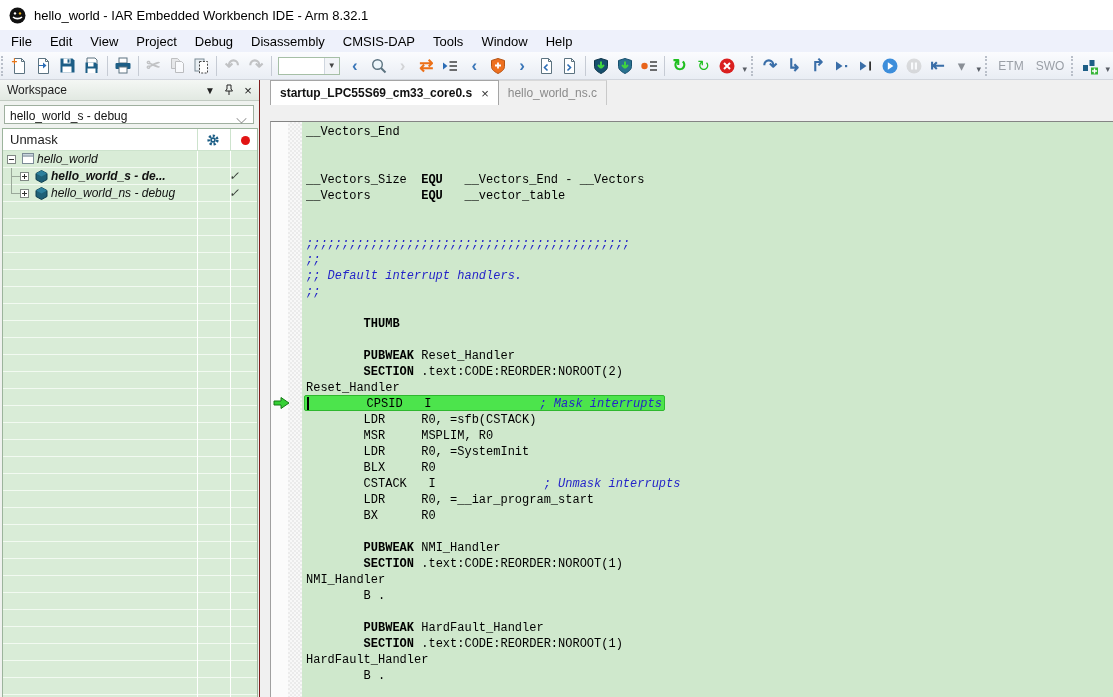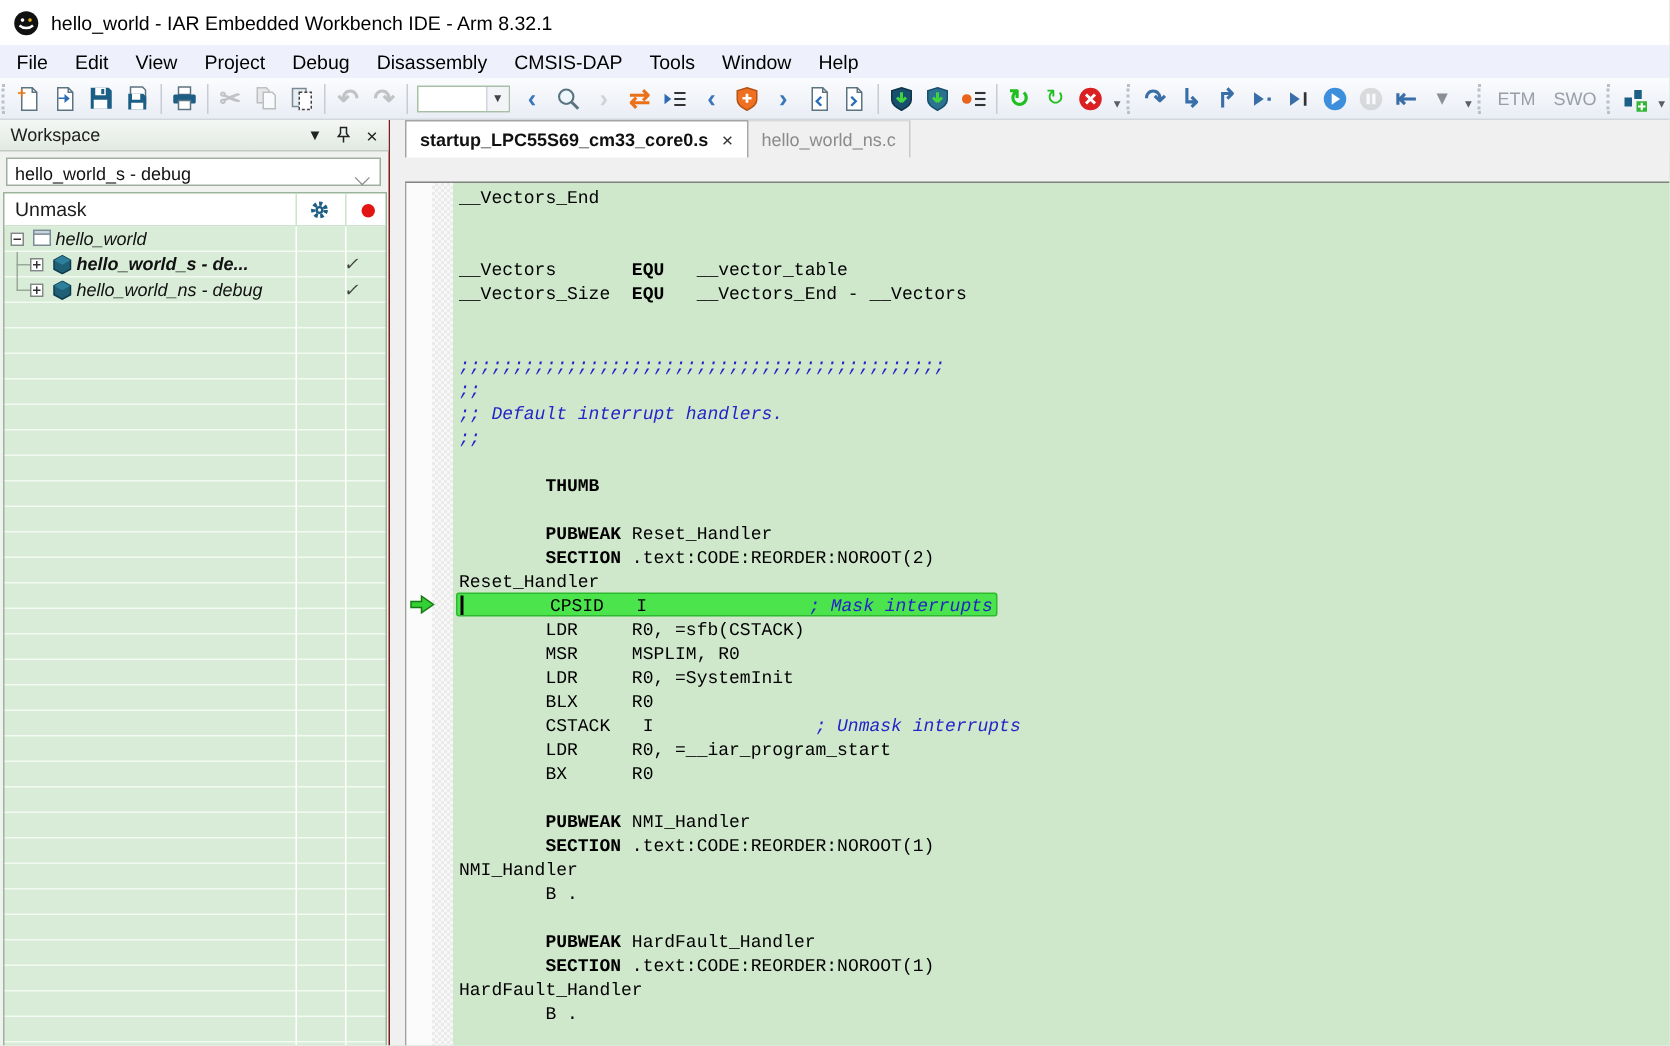--- a/index.html
+++ b/index.html
@@ -509,22 +509,22 @@
 <div id="editor-pane">
   <div id="bp-margin"></div>
   <div id="fold-margin"></div>
   <svg id="pc-arrow" width="17" height="14" viewBox="0 0 17 14">
     <path d="M1 5h7V1.5L16 7l-8 5.5V9H1z" fill="#35d035" stroke="#157a15" stroke-width="1"></path>
   </svg>
   <div id="code">
       <div class="cl"><span class="">__Vectors_End</span></div>
       <div class="cl"></div>
       <div class="cl"></div>
+      <div class="cl"><span class="">__Vectors_Size  </span><span class="kw">EQU</span><span class="">   __Vectors_End - __Vectors</span></div>
       <div class="cl"><span class="">__Vectors       </span><span class="kw">EQU</span><span class="">   __vector_table</span></div>
-      <div class="cl"><span class="">__Vectors_Size  </span><span class="kw">EQU</span><span class="">   __Vectors_End - __Vectors</span></div>
       <div class="cl"></div>
       <div class="cl"></div>
       <div class="cl"><span class="cm">;;;;;;;;;;;;;;;;;;;;;;;;;;;;;;;;;;;;;;;;;;;;;</span></div>
       <div class="cl"><span class="cm">;;</span></div>
       <div class="cl"><span class="cm">;; Default interrupt handlers.</span></div>
       <div class="cl"><span class="cm">;;</span></div>
       <div class="cl"></div>
       <div class="cl"><span class="">        </span><span class="kw">THUMB</span></div>
       <div class="cl"></div>
       <div class="cl"><span class="">        </span><span class="kw">PUBWEAK</span><span class=""> Reset_Handler</span></div>

